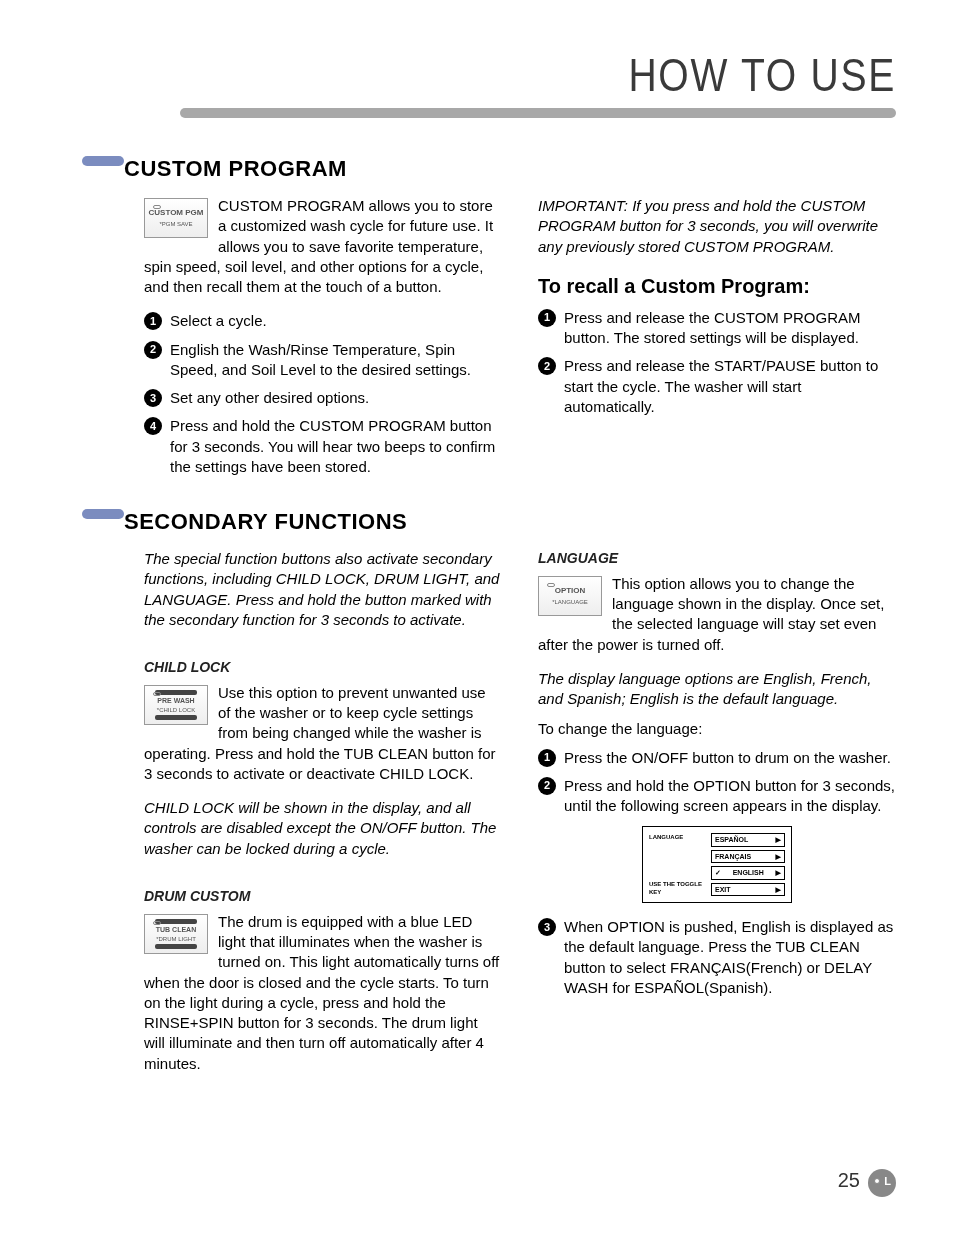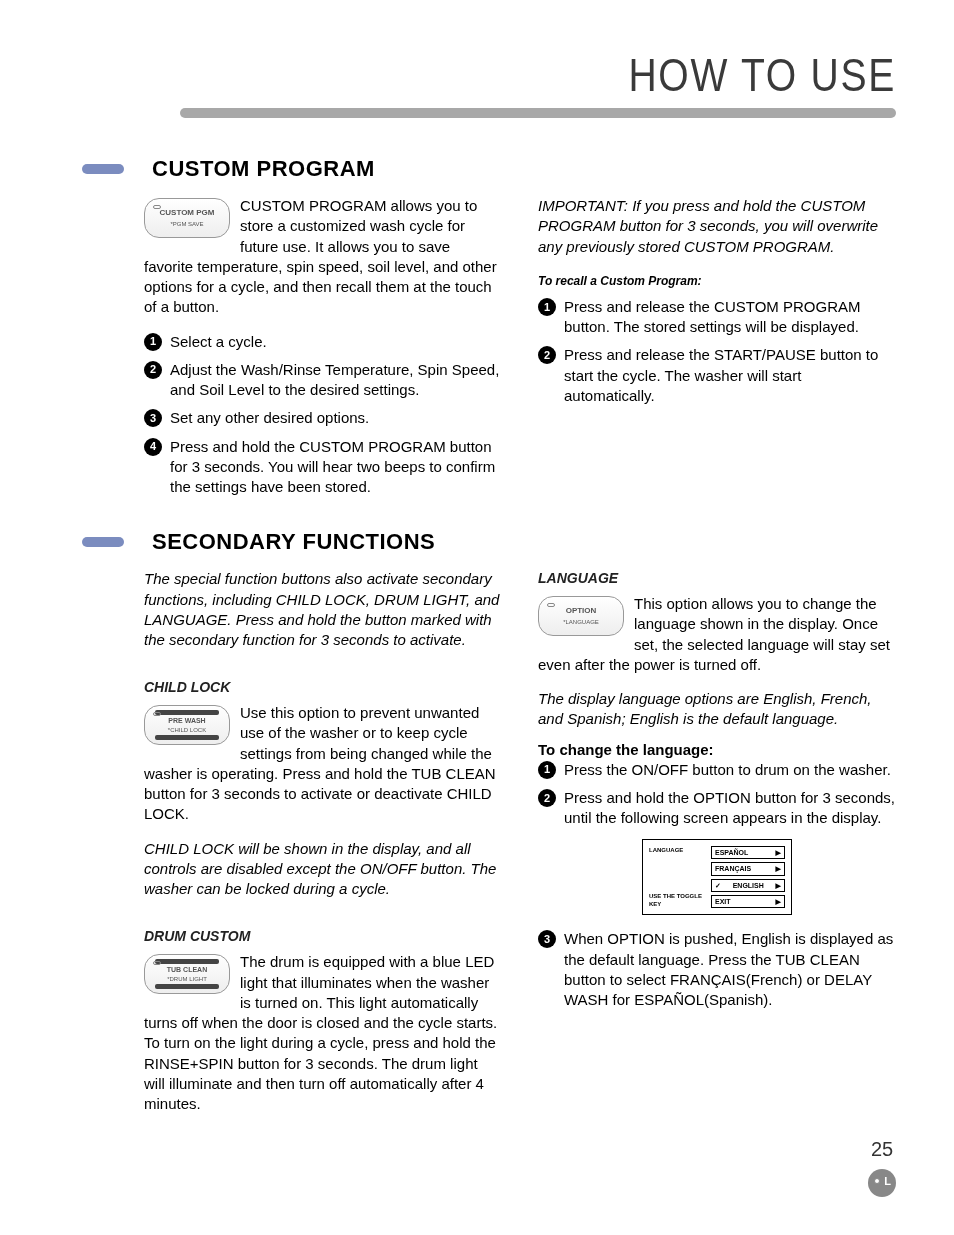--- a/index.html
+++ b/index.html
@@ -26,22 +26,22 @@
   }
   .hr-bar {
     height: 10px;
     background: #a8a8a8;
     border-radius: 5px;
     margin-left: 120px;
     margin-bottom: 38px;
   }
   .section-header {
     display: flex;
-    align-items: center;
-    gap: 28px;
+    align-items: flex-start;
+    gap: 0;
     margin-bottom: 14px;
   }
   .blue-pill {
     width: 42px;
     height: 10px;
     background: #7b8cbf;
     border-radius: 5px;
     margin-left: 22px;
   }
   .section-title {
@@ -54,24 +54,24 @@
   .columns {
     display: flex;
     gap: 36px;
     padding-left: 84px;
     padding-right: 0px;
   }
   .col { flex: 1; min-width: 0; font-size: 15px; line-height: 1.35; }
   .intro-block { overflow: hidden; margin-bottom: 14px; }
   .btn-img {
     float: left;
-    width: 86px;
+    width: 64px;
     height: 40px;
     border: 1px solid #999;
-    border-radius: 15px;
+    border-radius: 0;
     margin: 2px 10px 2px 0;
     font-size: 8px;
     font-weight: bold;
     text-align: center;
     display: flex;
     flex-direction: column;
     justify-content: center;
     align-items: center;
     color: #555;
     background: linear-gradient(#fff,#eee);
@@ -79,53 +79,52 @@
   }
   .btn-img .led { position:absolute; left:8px; top:6px; width:8px; height:4px; border:1px solid #888; border-radius:2px; }
   .btn-img .sub { font-size:6px; font-weight:normal; margin-top:1px;}
   .btn-img.bars::before, .btn-img.bars::after {
     content:""; position:absolute; left:10px; right:10px; height:5px; background:#444; border-radius:2px;
   }
   .btn-img.bars::before { top:4px; }
   .btn-img.bars::after { bottom:4px; }
   .btn-img.bars { font-size:7px; }
   .sub-h {
-    font-style: italic;
-    font-weight: bold;
-    font-size: 12px;
+    font-weight: bold;
+    font-size: 20px;
     margin-bottom: 8px;
   }
   .sub-h2 {
     font-style: italic;
     font-weight: bold;
     font-size: 14px;
     margin-top: 28px;
     margin-bottom: 6px;
     color:#222;
   }
   .step { display:flex; gap:8px; margin-bottom:8px; align-items:flex-start; }
   .step .num {
     flex:0 0 18px; width:18px; height:18px; border-radius:50%; background:#000; color:#fff;
     font-size:11px; font-weight:bold; display:flex; align-items:center; justify-content:center;
     margin-top:1px;
   }
   .step .txt { flex:1; }
   .plain { margin-bottom:10px;font-style:italic; }
-  .bold-line { font-weight:bold; margin-bottom:0; }
+  .bold-line { font-weight:normal; margin-bottom:8px; }
   .lang-screen {
     width:150px; margin:10px auto 14px; border:1px solid #000; padding:6px; font-size:7px;
     display:flex; gap:6px;
   }
   .lang-screen .left { flex:0 0 56px; display:flex; flex-direction:column; justify-content:space-between; font-weight:bold; font-size:6px;}
   .lang-screen .right { flex:1; display:flex; flex-direction:column; gap:3px; }
   .lang-opt { border:1px solid #000; padding:1px 3px; display:flex; justify-content:space-between; align-items:center; font-size:7px; font-weight:bold;}
   .lang-opt .arrow { font-size:7px; }
   .lang-opt.sel::before { content:"✓ "; font-size:7px;}
   .footer {
-    position:absolute; bottom:38px; right:58px; display:flex; align-items:center; gap:8px;flex-direction:column;
+    position:absolute; bottom:38px; right:58px; display:flex; align-items:flex-start; gap:8px;
   }
   .page-num { font-size:20px; color:#333; }
   .logo {
     width:28px; height:28px; border-radius:50%; background:#888; display:flex; align-items:center; justify-content:center;
     color:#fff; font-size:12px; font-weight:bold; position:relative;
   }
   .logo::before{ content:""; position:absolute; width:6px; height:6px; border-radius:50%; background:#fff; left:6px; top:9px; border:1px solid #888; box-sizing:border-box;}
   .logo span{ position:absolute; right:5px; font-size:11px; top:6px;}
   .sec-gap { height: 24px; }
 </style>
@@ -149,21 +148,21 @@
         <span class="sub">*PGM SAVE</span>
       </div>
       <span>CUSTOM PROGRAM allows you to store a customized wash cycle for future use. It allows you to save favorite temperature, spin speed, soil level, and other options for a cycle, and then recall them at the touch of a button.</span>
     </div>
     <div class="step">
         <div class="num">1</div>
         <div class="txt">Select a cycle.</div>
       </div>
     <div class="step">
         <div class="num">2</div>
-        <div class="txt">Adjust the Wash/Rinse Temperature, Spin Speed, and Soil Level to the desired settings.</div>
+        <div class="txt">English the Wash/Rinse Temperature, Spin Speed, and Soil Level to the desired settings.</div>
       </div>
     <div class="step">
         <div class="num">3</div>
         <div class="txt">Set any other desired options.</div>
       </div>
     <div class="step">
         <div class="num">4</div>
         <div class="txt">Press and hold the CUSTOM PROGRAM button for 3 seconds. You will hear two beeps to confirm the settings have been stored.</div>
       </div>
   </div>

